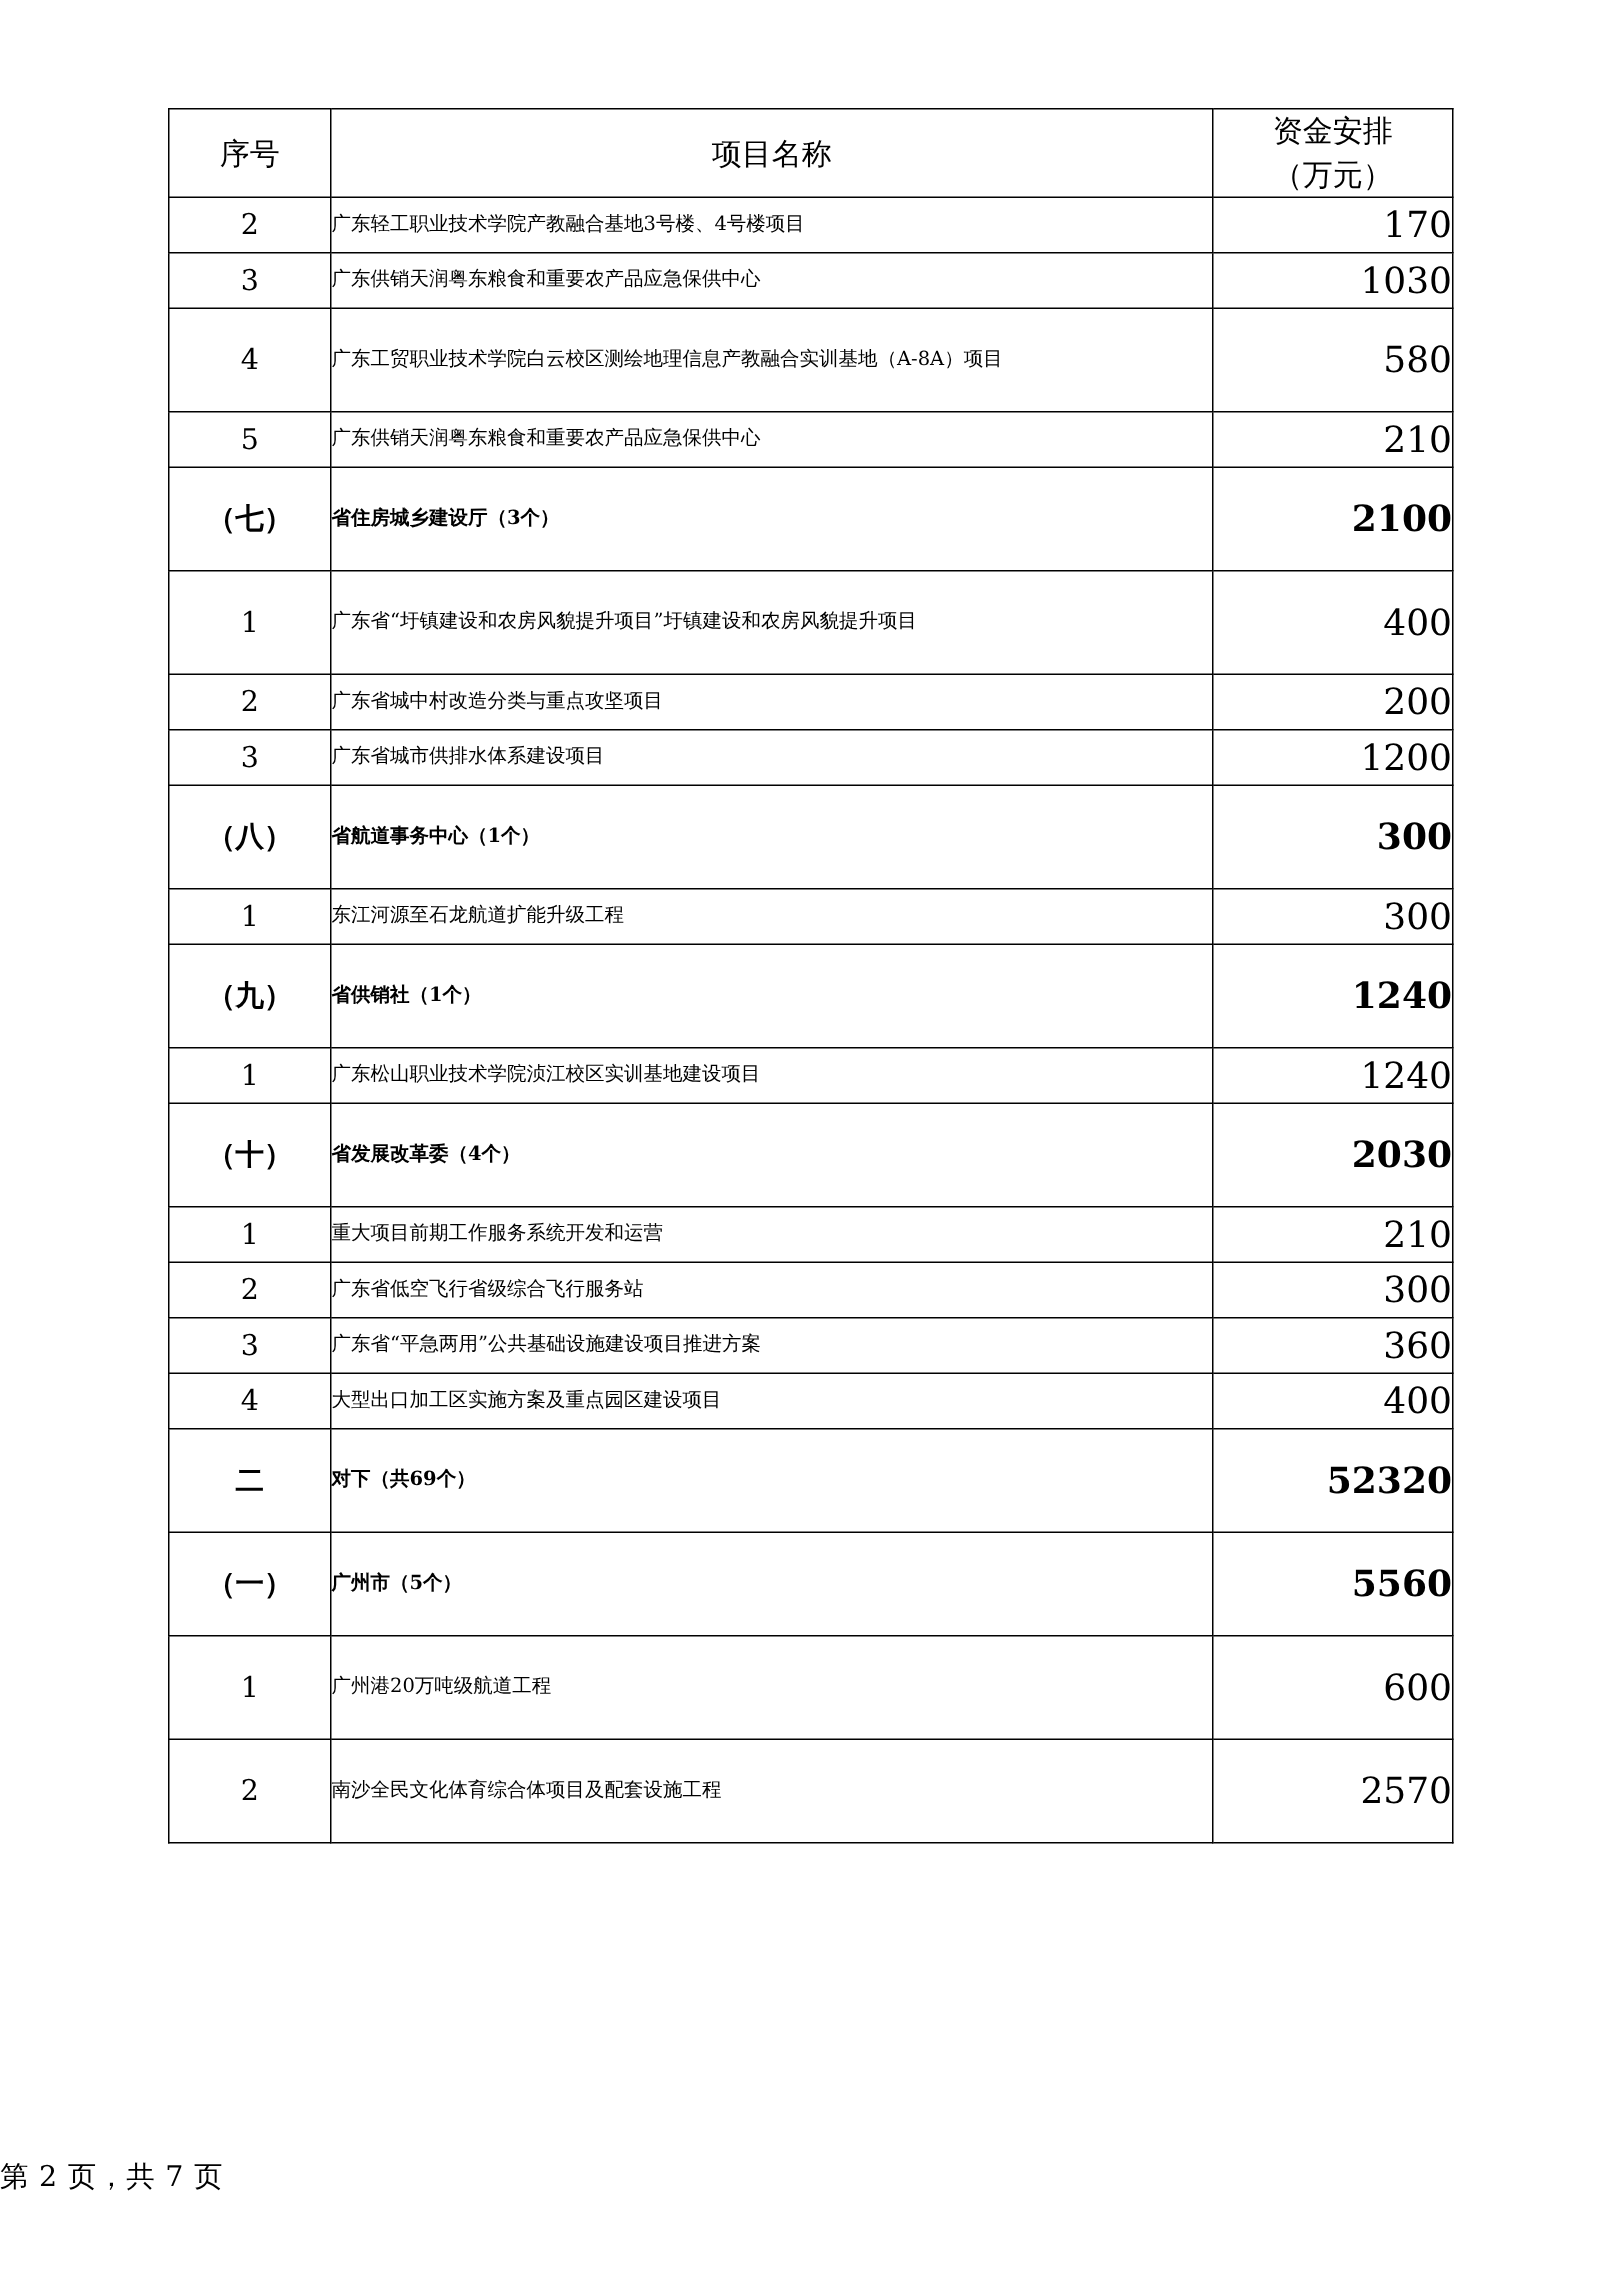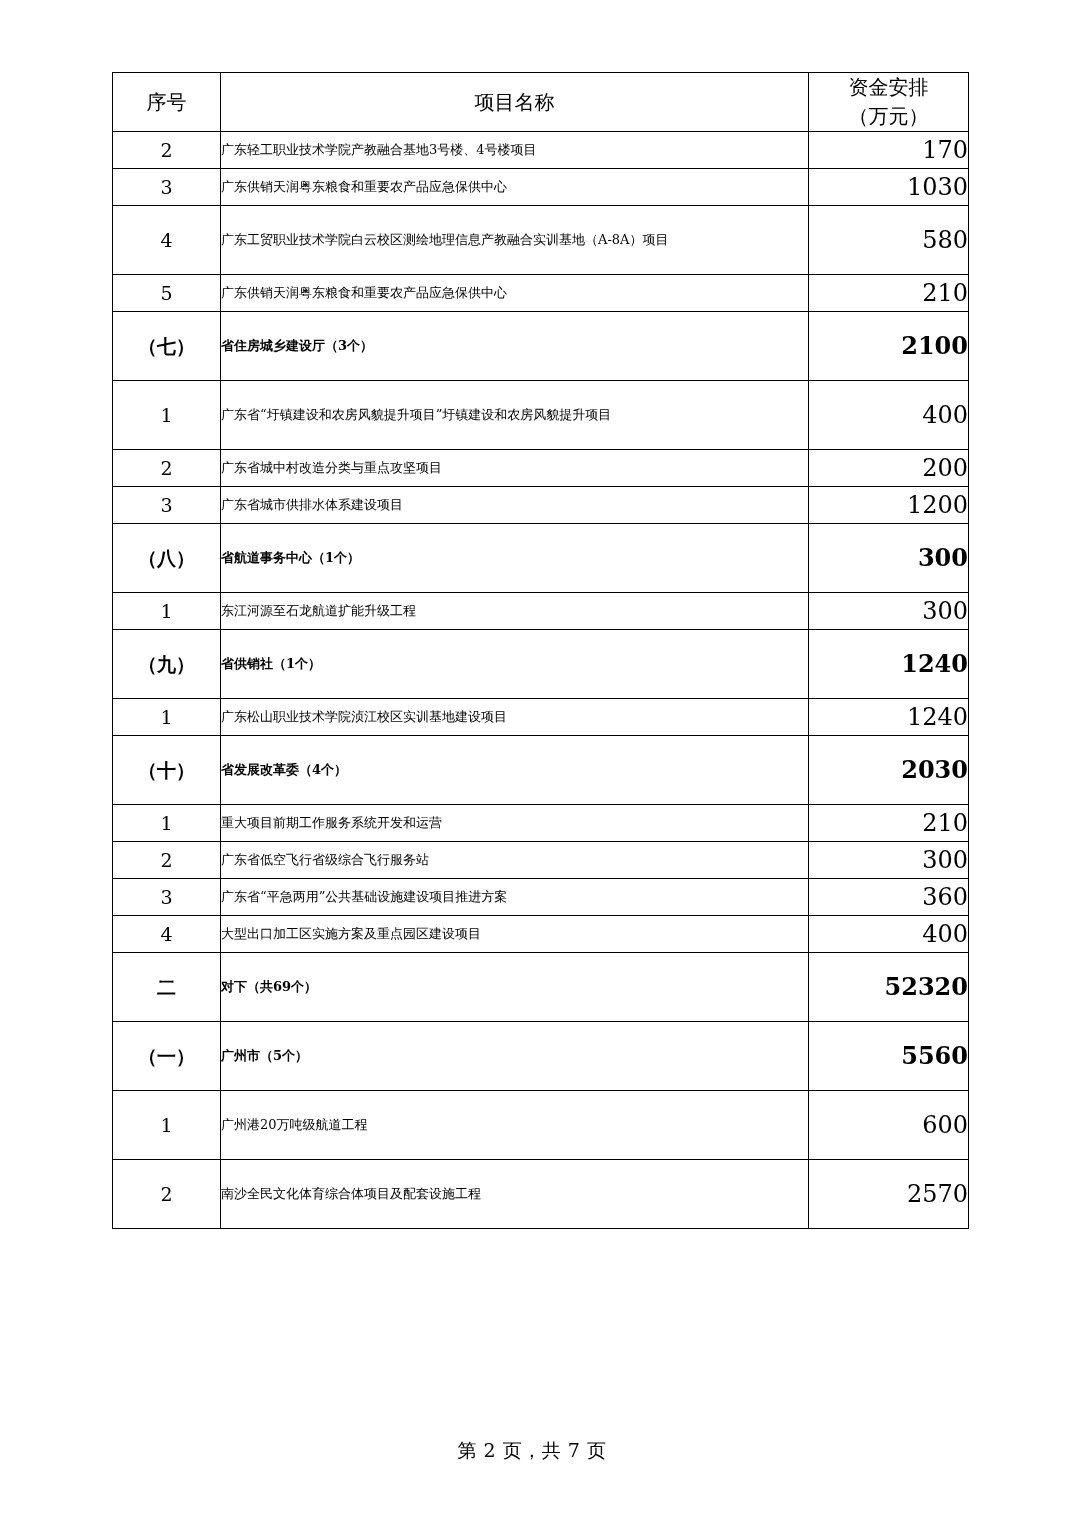--- a/index.html
+++ b/index.html
@@ -69,21 +69,21 @@
   tr.tall-row .cell-name,
   tr.tall-row .cell-amt {
     padding-top: 16px;
     padding-bottom: 16px;
   }
   .footer {
     position: absolute;
     left: 0;
     right: 16px;
     bottom: 40px;
-    text-align: center;
+    text-align: left;
     font-size: 19px;
     letter-spacing: 0.5px;
   }
 </style>
 </head>
 <body>
 
 <div class="page">
   <table class="fund-table">
     <colgroup>

